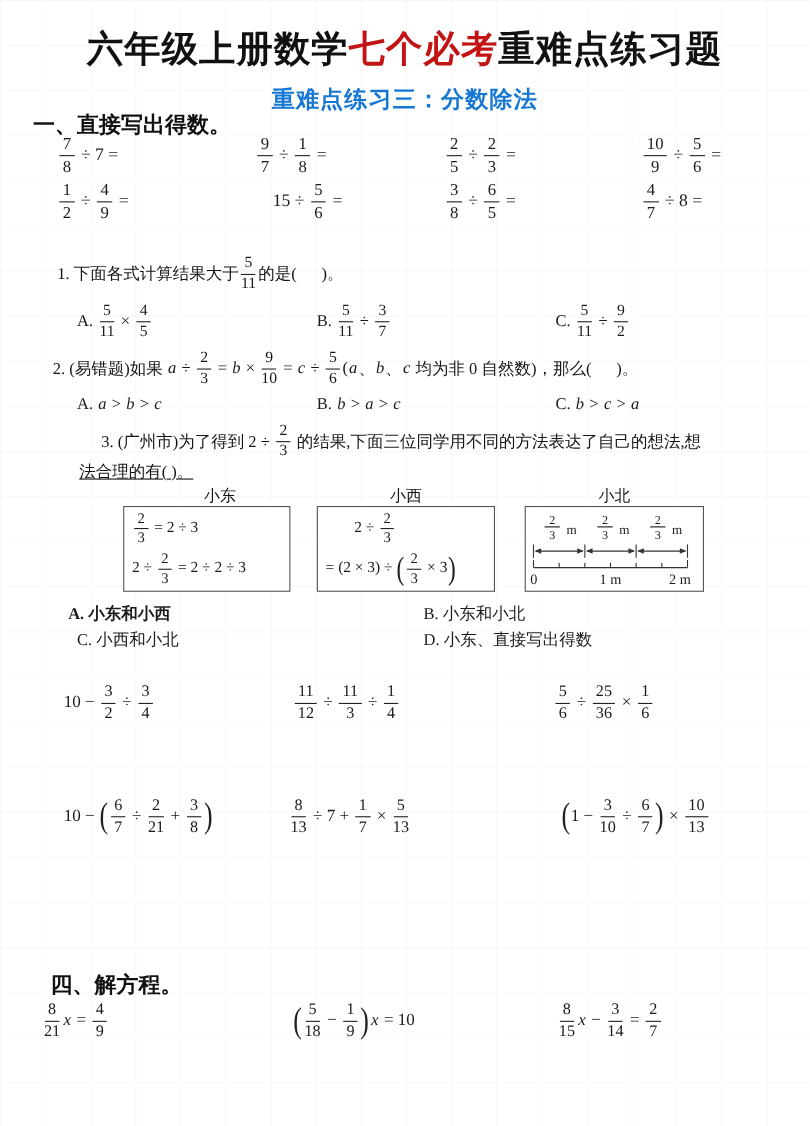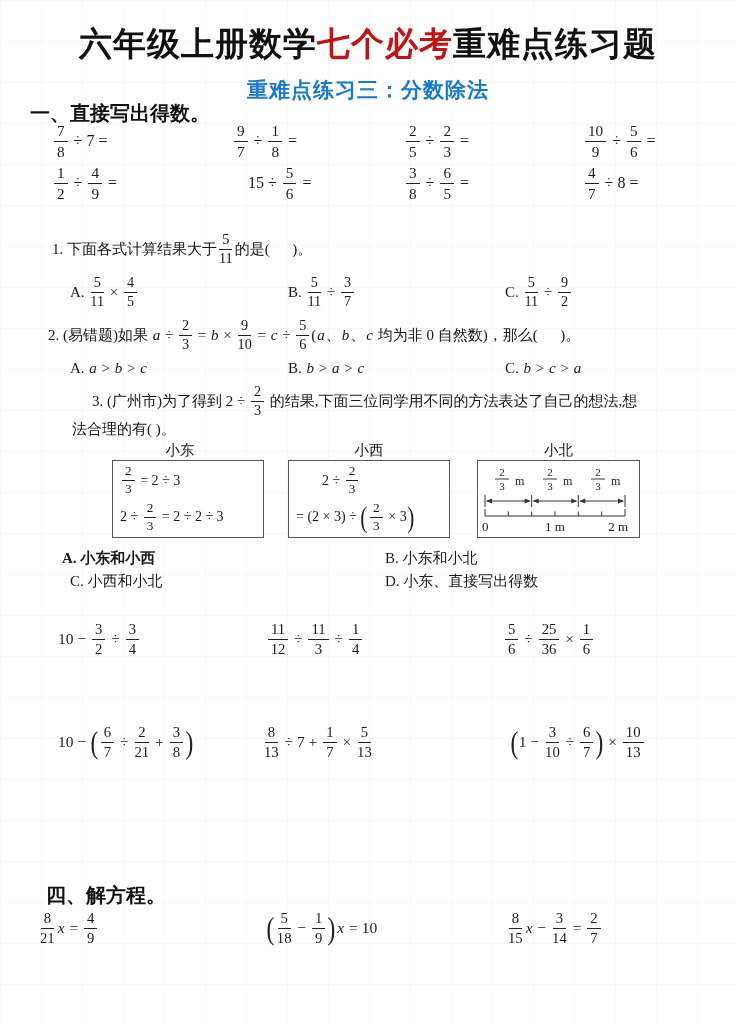--- a/index.html
+++ b/index.html
@@ -78,23 +78,23 @@
   <div class="abs opt mline" style="left:70px;top:271px;height:42px;"><span>A. </span><span class="frac"><span class="fn">5</span><span class="fd">11</span></span><span> × </span><span class="frac"><span class="fn">4</span><span class="fd">5</span></span></div>
   <div class="abs opt mline" style="left:288px;top:271px;height:42px;"><span>B. </span><span class="frac"><span class="fn">5</span><span class="fd">11</span></span><span> ÷ </span><span class="frac"><span class="fn">3</span><span class="fd">7</span></span></div>
   <div class="abs opt mline" style="left:505px;top:271px;height:42px;"><span>C. </span><span class="frac"><span class="fn">5</span><span class="fd">11</span></span><span> ÷ </span><span class="frac"><span class="fn">9</span><span class="fd">2</span></span></div>
 
   <div class="abs qtext mline" style="left:48px;top:315px;height:40px;"><span>2. (易错题)如果 </span><i class="mvar">a</i><span> ÷ </span><span class="frac"><span class="fn">2</span><span class="fd">3</span></span><span> = </span><i class="mvar">b</i><span> × </span><span class="frac"><span class="fn">9</span><span class="fd">10</span></span><span> = </span><i class="mvar">c</i><span> ÷ </span><span class="frac"><span class="fn">5</span><span class="fd">6</span></span><span>(</span><i class="mvar">a</i><span>、</span><i class="mvar">b</i><span>、</span><i class="mvar">c</i><span> 均为非 0 自然数)，那么(      )。</span></div>
   <div class="abs opt mline" style="left:70px;top:357px;height:22px;"><span>A. </span><i class="mvar">a</i><span> &gt; </span><i class="mvar">b</i><span> &gt; </span><i class="mvar">c</i></div>
   <div class="abs opt mline" style="left:288px;top:357px;height:22px;"><span>B. </span><i class="mvar">b</i><span> &gt; </span><i class="mvar">a</i><span> &gt; </span><i class="mvar">c</i></div>
   <div class="abs opt mline" style="left:505px;top:357px;height:22px;"><span>C. </span><i class="mvar">b</i><span> &gt; </span><i class="mvar">c</i><span> &gt; </span><i class="mvar">a</i></div>
 
   <div class="abs qtext mline" style="left:48px;top:381px;height:40px;margin-left:44px;"><span>3. (广州市)为了得到 2 ÷ </span><span class="frac"><span class="fn">2</span><span class="fd">3</span></span><span> 的结果,下面三位同学用不同的方法表达了自己的想法,想</span></div>
-  <div class="abs qtext" style="left:72px;top:420px;">法合理的有(      )。</div>
+  <div class="abs qtext" style="left:72px;top:420px;text-decoration:underline;">法合理的有(      )。</div>
 
-  <div class="abs student-label" style="left:104px;top:441px;width:152px;">小东</div>
+  <div class="abs student-label" style="left:124px;top:441px;width:152px;">小东</div>
   <div class="abs student-label" style="left:477px;top:441px;width:163px;">小北</div>
   <div class="abs student-label" style="left:288px;top:441px;width:162px;">小西</div>
 
   <div class="abs student-box" style="left:112px;top:460px;width:152px;height:78px;">
     <div class="mline"><span class="frac"><span class="fn">2</span><span class="fd">3</span></span><span> = 2 ÷ 3</span></div>
     <div class="mline"><span>2 ÷ </span><span class="frac"><span class="fn">2</span><span class="fd">3</span></span><span> = 2 ÷ 2 ÷ 3</span></div>
   </div>
 
   <div class="abs student-box" style="left:288px;top:460px;width:162px;height:78px;">
     <div class="mline" style="padding-left:26px;"><span>2 ÷ </span><span class="frac"><span class="fn">2</span><span class="fd">3</span></span></div>

